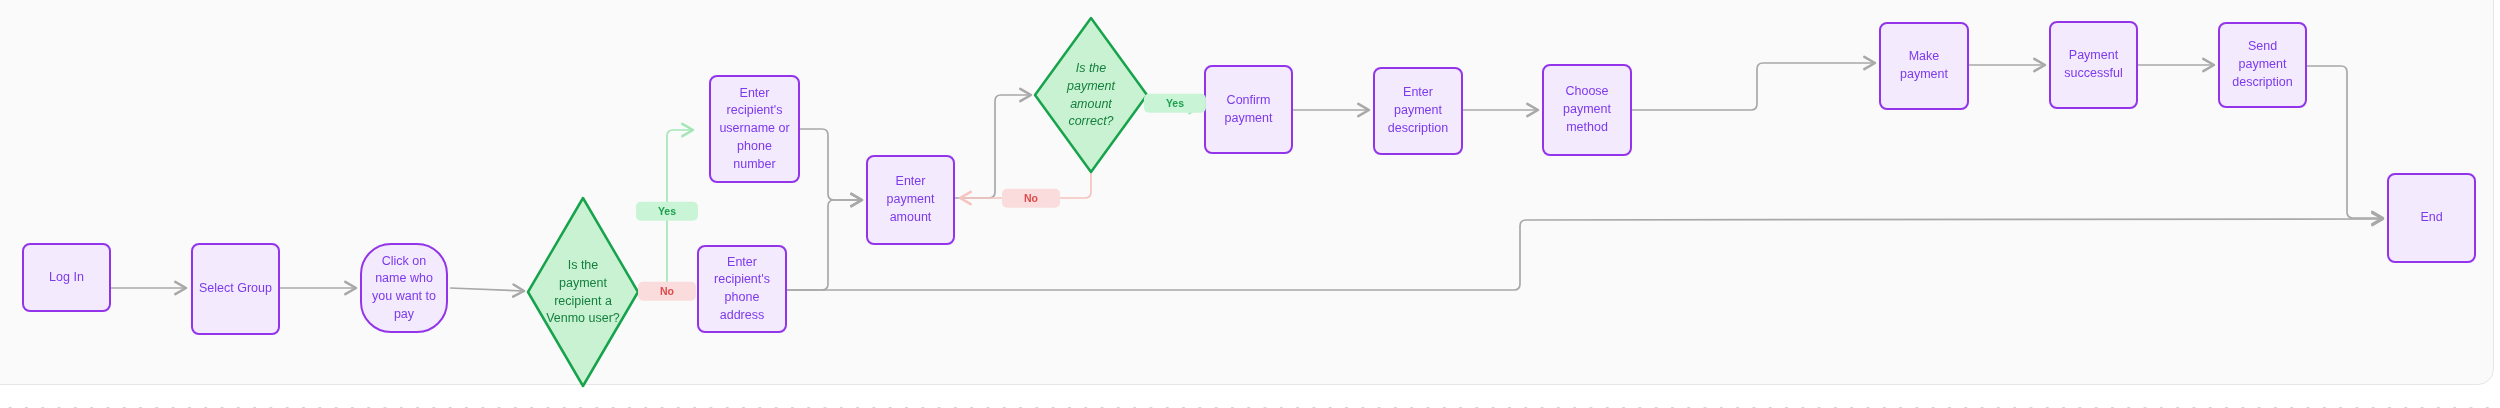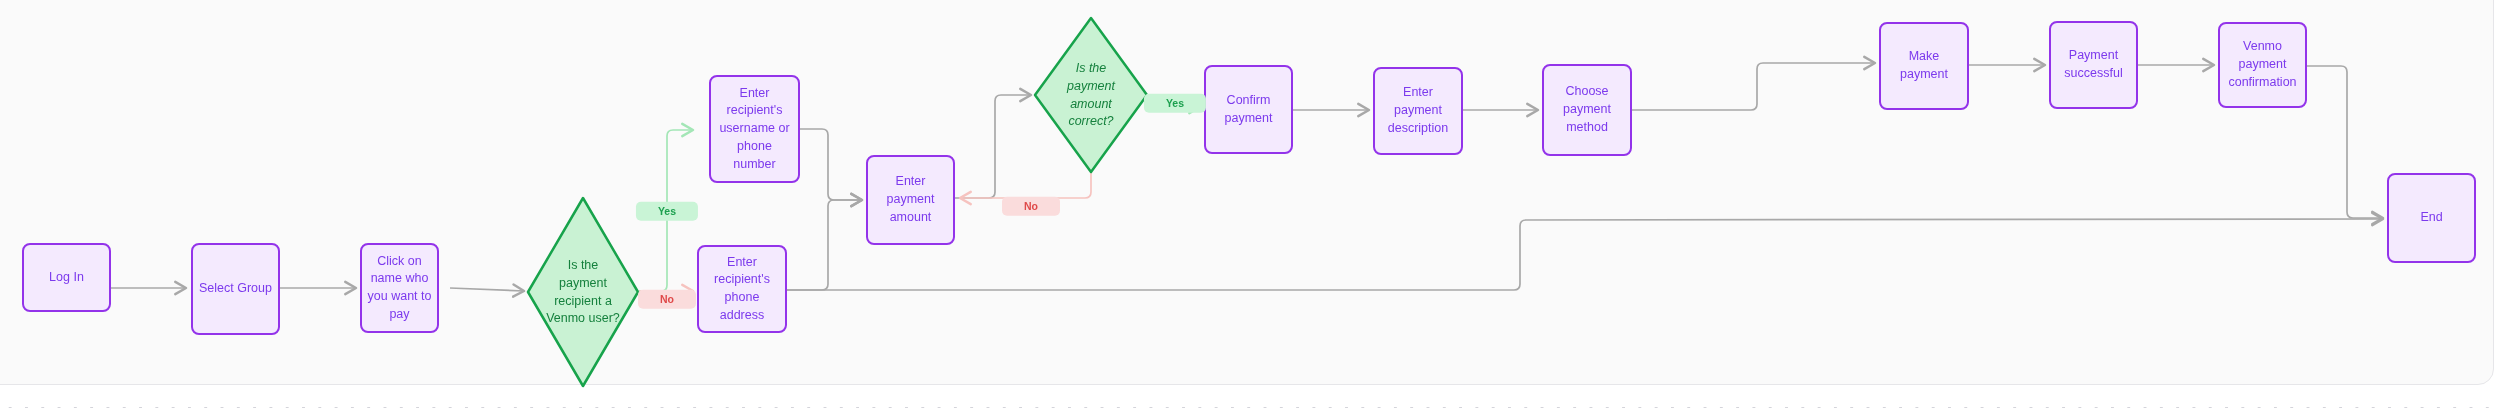--- a/index.html
+++ b/index.html
@@ -31,21 +31,21 @@
   .diamond svg{display:block;}
   .diamond-label{
     position:absolute;left:50%;top:50%;transform:translate(-50%,-50%);
     width:80px;text-align:center;color:#15803d;font-size:12.5px;line-height:1.42;
   }
   .pill{
     position:absolute;transform:translate(-50%,-50%);
     font-size:10.5px;font-weight:600;padding:3px 22px;border-radius:5px;line-height:1.2;
   }
   .pill.yes{background:#c9f4d6;color:#1da04f;}
-  .pill.no{background:#fadcdc;color:#df4a4a;margin-top:8px;}
+  .pill.no{background:#fadcdc;color:#df4a4a;}
 </style>
 </head>
 <body>
 
 <div id="screen">
   <div id="panel"></div>
   <div id="dotgrid"></div>
 
   <svg id="edges" viewBox="0 0 2500 408">
     <defs>
@@ -75,30 +75,30 @@
       <path d="M1463,110 L1538,110" stroke="#a8a8a8" marker-end="url(#arr-gray)"></path>
       <path d="M1632,110 L1751,110 Q1757,110 1757,104 L1757,69 Q1757,63 1763,63 L1875,63" stroke="#a8a8a8" marker-end="url(#arr-gray)"></path>
       <path d="M1969,65 L2045,65" stroke="#a8a8a8" marker-end="url(#arr-gray)"></path>
       <path d="M2138,65 L2214,65" stroke="#a8a8a8" marker-end="url(#arr-gray)"></path>
       <path d="M2307,66 L2341,66 Q2347,66 2347,72 L2347,212 Q2347,218 2353,218 L2383,218" stroke="#a8a8a8" marker-end="url(#arr-gray)"></path>
     </g>
   </svg>
 
   <div class="node" style="left:22px;top:243px;width:89px;height:69px;">Log In</div>
   <div class="node" style="left:191px;top:243px;width:89px;height:92px;">Select Group</div>
-  <div class="node" style="left:360px;top:243px;width:79px;height:90px;">Click on name who you want to pay</div>
+  <div class="node" style="left:360px;top:243px;width:88px;height:90px;border-radius:31px;">Click on name who you want to pay</div>
   <div class="node" style="left:697px;top:75px;width:91px;height:108px;margin-left:12px;">Enter recipient's username or phone number</div>
   <div class="node" style="left:697px;top:245px;width:90px;height:88px;">Enter recipient's phone address</div>
   <div class="node" style="left:866px;top:155px;width:89px;height:90px;">Enter payment amount</div>
   <div class="node" style="left:1204px;top:65px;width:89px;height:89px;">Confirm payment</div>
   <div class="node" style="left:1542px;top:64px;width:90px;height:92px;">Choose payment method</div>
   <div class="node" style="left:1373px;top:67px;width:90px;height:88px;">Enter payment description</div>
   <div class="node" style="left:1879px;top:22px;width:90px;height:88px;">Make payment</div>
   <div class="node" style="left:2049px;top:21px;width:89px;height:88px;">Payment successful</div>
-  <div class="node" style="left:2218px;top:22px;width:89px;height:86px;">Venmo payment confirmation</div>
+  <div class="node" style="left:2218px;top:22px;width:89px;height:86px;">Send payment description</div>
   <div class="node" style="left:2387px;top:173px;width:89px;height:90px;">End</div>
 
   <div class="diamond" style="left:526px;top:196px;width:114px;height:192px;">
     <svg width="114" height="192" viewBox="0 0 114 192">
       <polygon points="57,2 112,96 57,190 2,96" fill="#c9f2d3" stroke="#17a34b" stroke-width="2.5" stroke-linejoin="round"></polygon>
     </svg>
     <div class="diamond-label" style="width:78px;">Is the payment recipient a Venmo user?</div>
   </div>
   <div class="diamond" style="left:1033px;top:16px;width:116px;height:158px;">
     <svg width="116" height="158" viewBox="0 0 116 158">

